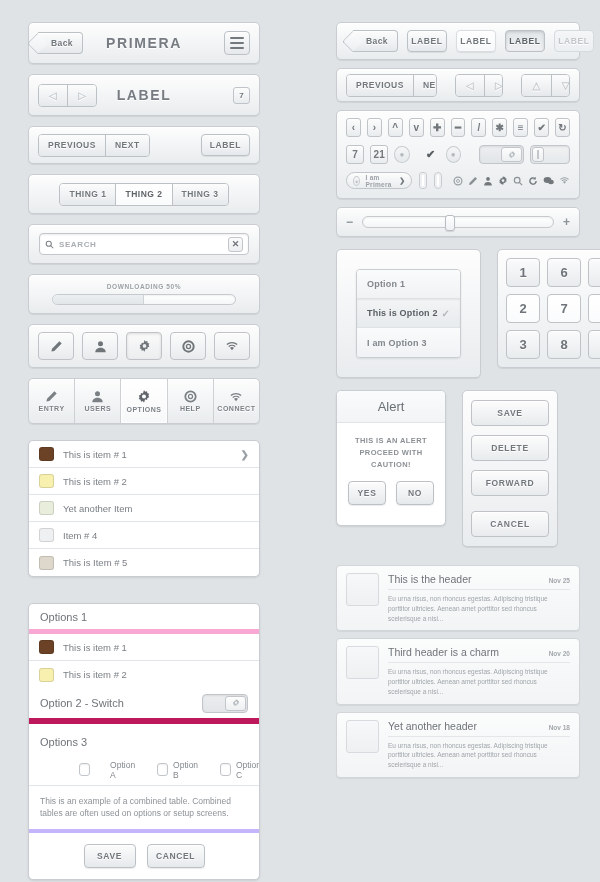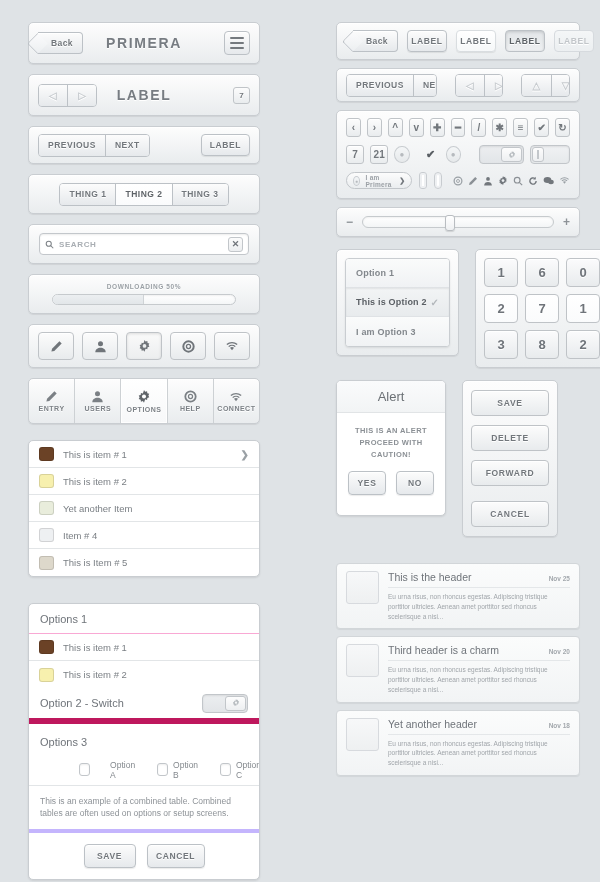--- a/index.html
+++ b/index.html
@@ -157,21 +157,21 @@
   .tabitem span { font-size: 7px; font-weight: bold; letter-spacing: .5px; color: #7c8186; text-shadow: 0 1px 0 #fff; }
 
   .listrow {
     height: 27px; display: flex; align-items: center; padding: 0 10px;
     border-bottom: 1px solid #e2e5e7; font-size: 9.5px; color: #7a7f84;
   }
   .listrow:last-child { border-bottom: none; }
   .thumb { width: 15px; height: 14px; border-radius: 3px; margin-right: 9px; border: 1px solid rgba(0,0,0,.12); }
   .chev { margin-left: auto; color: #9aa0a5; font-size: 10px; font-weight: bold; }
 
-  .sect-head { height: 30px; display: flex; align-items: center; padding: 0 11px; font-size: 11px; color: #6f747a; border-bottom: 1px solid #f9a8d4; }
+  .sect-head { height: 30px; display: flex; align-items: center; padding: 0 11px; font-size: 11px; color: #6f747a; border-bottom: 5px solid #f9a8d4; }
   .switch-row { height: 36px; display:flex; align-items:center; padding: 0 11px; border-bottom: 6px solid #be185d; font-size: 11px; color:#6f747a; }
   .switch {
     margin-left: auto; width: 46px; height: 19px; border-radius: 4px;
     background: linear-gradient(#eceef0,#e2e5e8); border: 1px solid #c2c6ca;
     box-shadow: inset 0 1px 2px rgba(0,0,0,.09);
     display: flex; align-items: center; justify-content: flex-end; padding: 1px;
   }
   .switch .knob {
     width: 21px; height: 15px; border-radius: 3px;
     background: linear-gradient(#fdfdfd,#edeff1); border: 1px solid #c2c6ca;
@@ -593,21 +593,21 @@
 
   <div class="bar slider-row" style="margin-top:8px;">
     <span style="font-size:12px;color:#8d9297;font-weight:bold;">−</span>
     <div class="slider-track">
       <div class="slider-knob" id="slider-knob" style="left: 43%;"></div>
     </div>
     <span style="font-size:12px;color:#8d9297;font-weight:bold;">+</span>
   </div>
 
   <div style="display:flex;gap:16px;margin-top:12px;align-items:flex-start;">
-    <div class="bar" style="padding:8px;">
+    <div class="bar" style="padding:19px;">
       <div class="optlist panel" id="optlist" style="border-radius:4px;">
           <div class="optrow">
             <span>Option 1</span>
           </div>
           <div class="optrow sel">
             <span>This is Option 2</span>
             <span class="tick">✓</span>
           </div>
           <div class="optrow">
             <span>I am Option 3</span>
@@ -642,21 +642,21 @@
       </div>
     </div>
     <div class="bar" style="width:96px;padding:9px 8px;display:flex;flex-direction:column;gap:9px;">
       <div class="stackbtn">SAVE</div>
       <div class="stackbtn">DELETE</div>
       <div class="stackbtn">FORWARD</div>
       <div class="stackbtn" style="margin-top:6px;">CANCEL</div>
     </div>
   </div>
 
-  <div id="cards" style="margin-top:26px;">
+  <div id="cards" style="margin-top:18px;">
       <div class="card">
         <span class="cthumb"></span>
         <div class="cmain">
           <div class="chead">
             <span class="ctitle">This is the header</span>
             <span class="cdate">Nov 25</span>
           </div>
           <div class="cbody">Eu urna risus, non rhoncus egestas. Adipiscing tristique porttitor ultricies. Aenean amet porttitor sed rhoncus scelerisque a nisi...</div>
         </div>
       </div>

